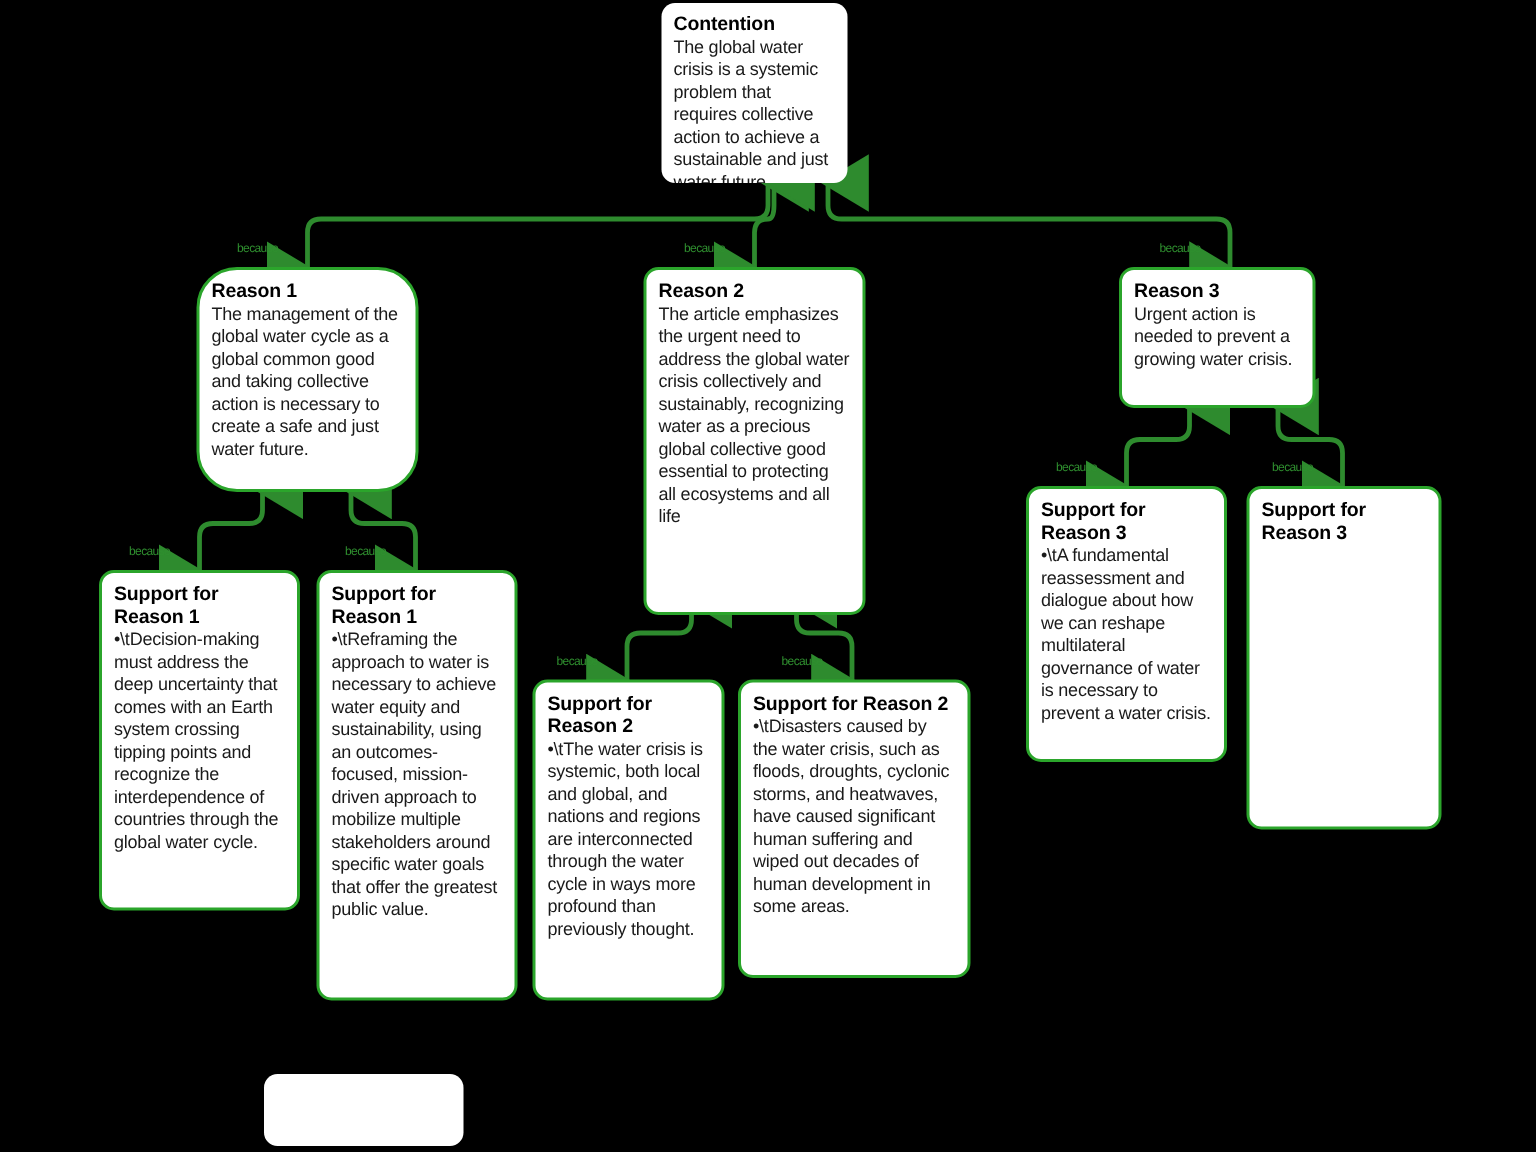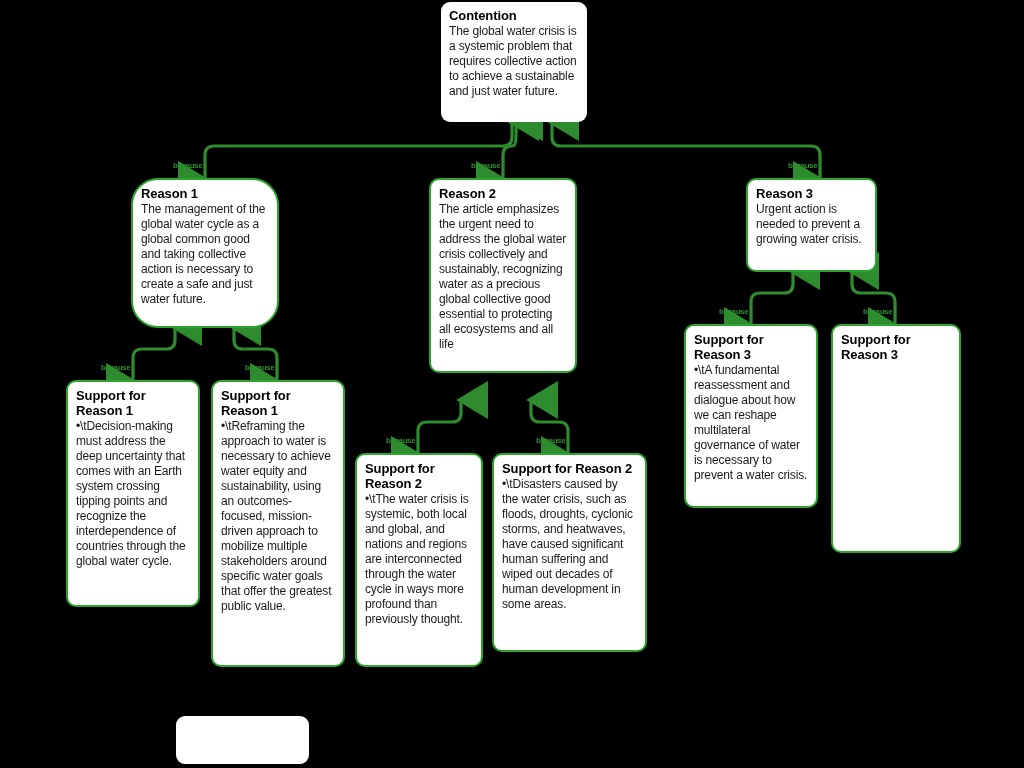--- a/index.html
+++ b/index.html
@@ -52,26 +52,25 @@
     color: #1a1a1a;
     line-height: 15px;
     margin: 0;
     letter-spacing: -0.15px;
     white-space: pre-wrap;
   }
   .node.empty .node-body { min-height: 10px; }
   .because {
     position: absolute;
     font-size: 8px;
-    font-weight: bold;
+    font-weight: normal;
     color: #2f8f2f;
     letter-spacing: -0.4px;
     line-height: 9px;
     white-space: nowrap;
-    margin-left: 15px;
   }
 </style>
 </head>
 <body>
 
 <div id="canvas">
 
   <svg id="connectors" viewBox="0 0 1024 768" width="1024" height="768">
     <defs>
       <marker id="arrow-up" viewBox="0 0 12 10" refX="6" refY="1.5" markerWidth="12" markerHeight="10" orient="auto-start-reverse">
@@ -107,31 +106,31 @@
   <div class="because" style="left:158px;  top:161px;">because</div>
   <div class="because" style="left:456px;  top:161px;">because</div>
   <div class="because" style="left:773px;  top:161px;">because</div>
   <div class="because" style="left:86px;   top:363px;">because</div>
   <div class="because" style="left:230px;  top:363px;">because</div>
   <div class="because" style="left:371px;  top:436px;">because</div>
   <div class="because" style="left:521px;  top:436px;">because</div>
   <div class="because" style="left:704px;  top:307px;">because</div>
   <div class="because" style="left:848px;  top:307px;">because</div>
 
-  <div class="node plain" style="left:441px; top:2px; width:146px; height:120px;">
+  <div class="node plain" style="left:441px; top:2px; width:124px; height:120px;">
     <div class="node-title">Contention</div>
     <div class="node-body">The global water crisis is a systemic problem that requires collective action to achieve a sustainable and just water future.</div>
   </div>
 
   <div class="node bordered" style="left:131px; top:178px; width:148px; height:150px;border-radius:27px;">
     <div class="node-title">Reason 1</div>
     <div class="node-body">The management of the global water cycle as a global common good and taking collective action is necessary to create a safe and just water future.</div>
   </div>
 
-  <div class="node bordered" style="left:429px; top:178px; width:148px; height:195px;">
+  <div class="node bordered" style="left:429px; top:178px; width:148px; height:232px;">
     <div class="node-title">Reason 2</div>
     <div class="node-body">The article emphasizes the urgent need to address the global water crisis collectively and sustainably, recognizing water as a precious global collective good essential to protecting all ecosystems and all life</div>
   </div>
 
   <div class="node bordered" style="left:746px; top:178px; width:131px; height:94px;">
     <div class="node-title">Reason 3</div>
     <div class="node-body">Urgent action is needed to prevent a growing water crisis.</div>
   </div>
 
   <div class="node bordered" style="left:66px; top:380px; width:134px; height:227px;">

